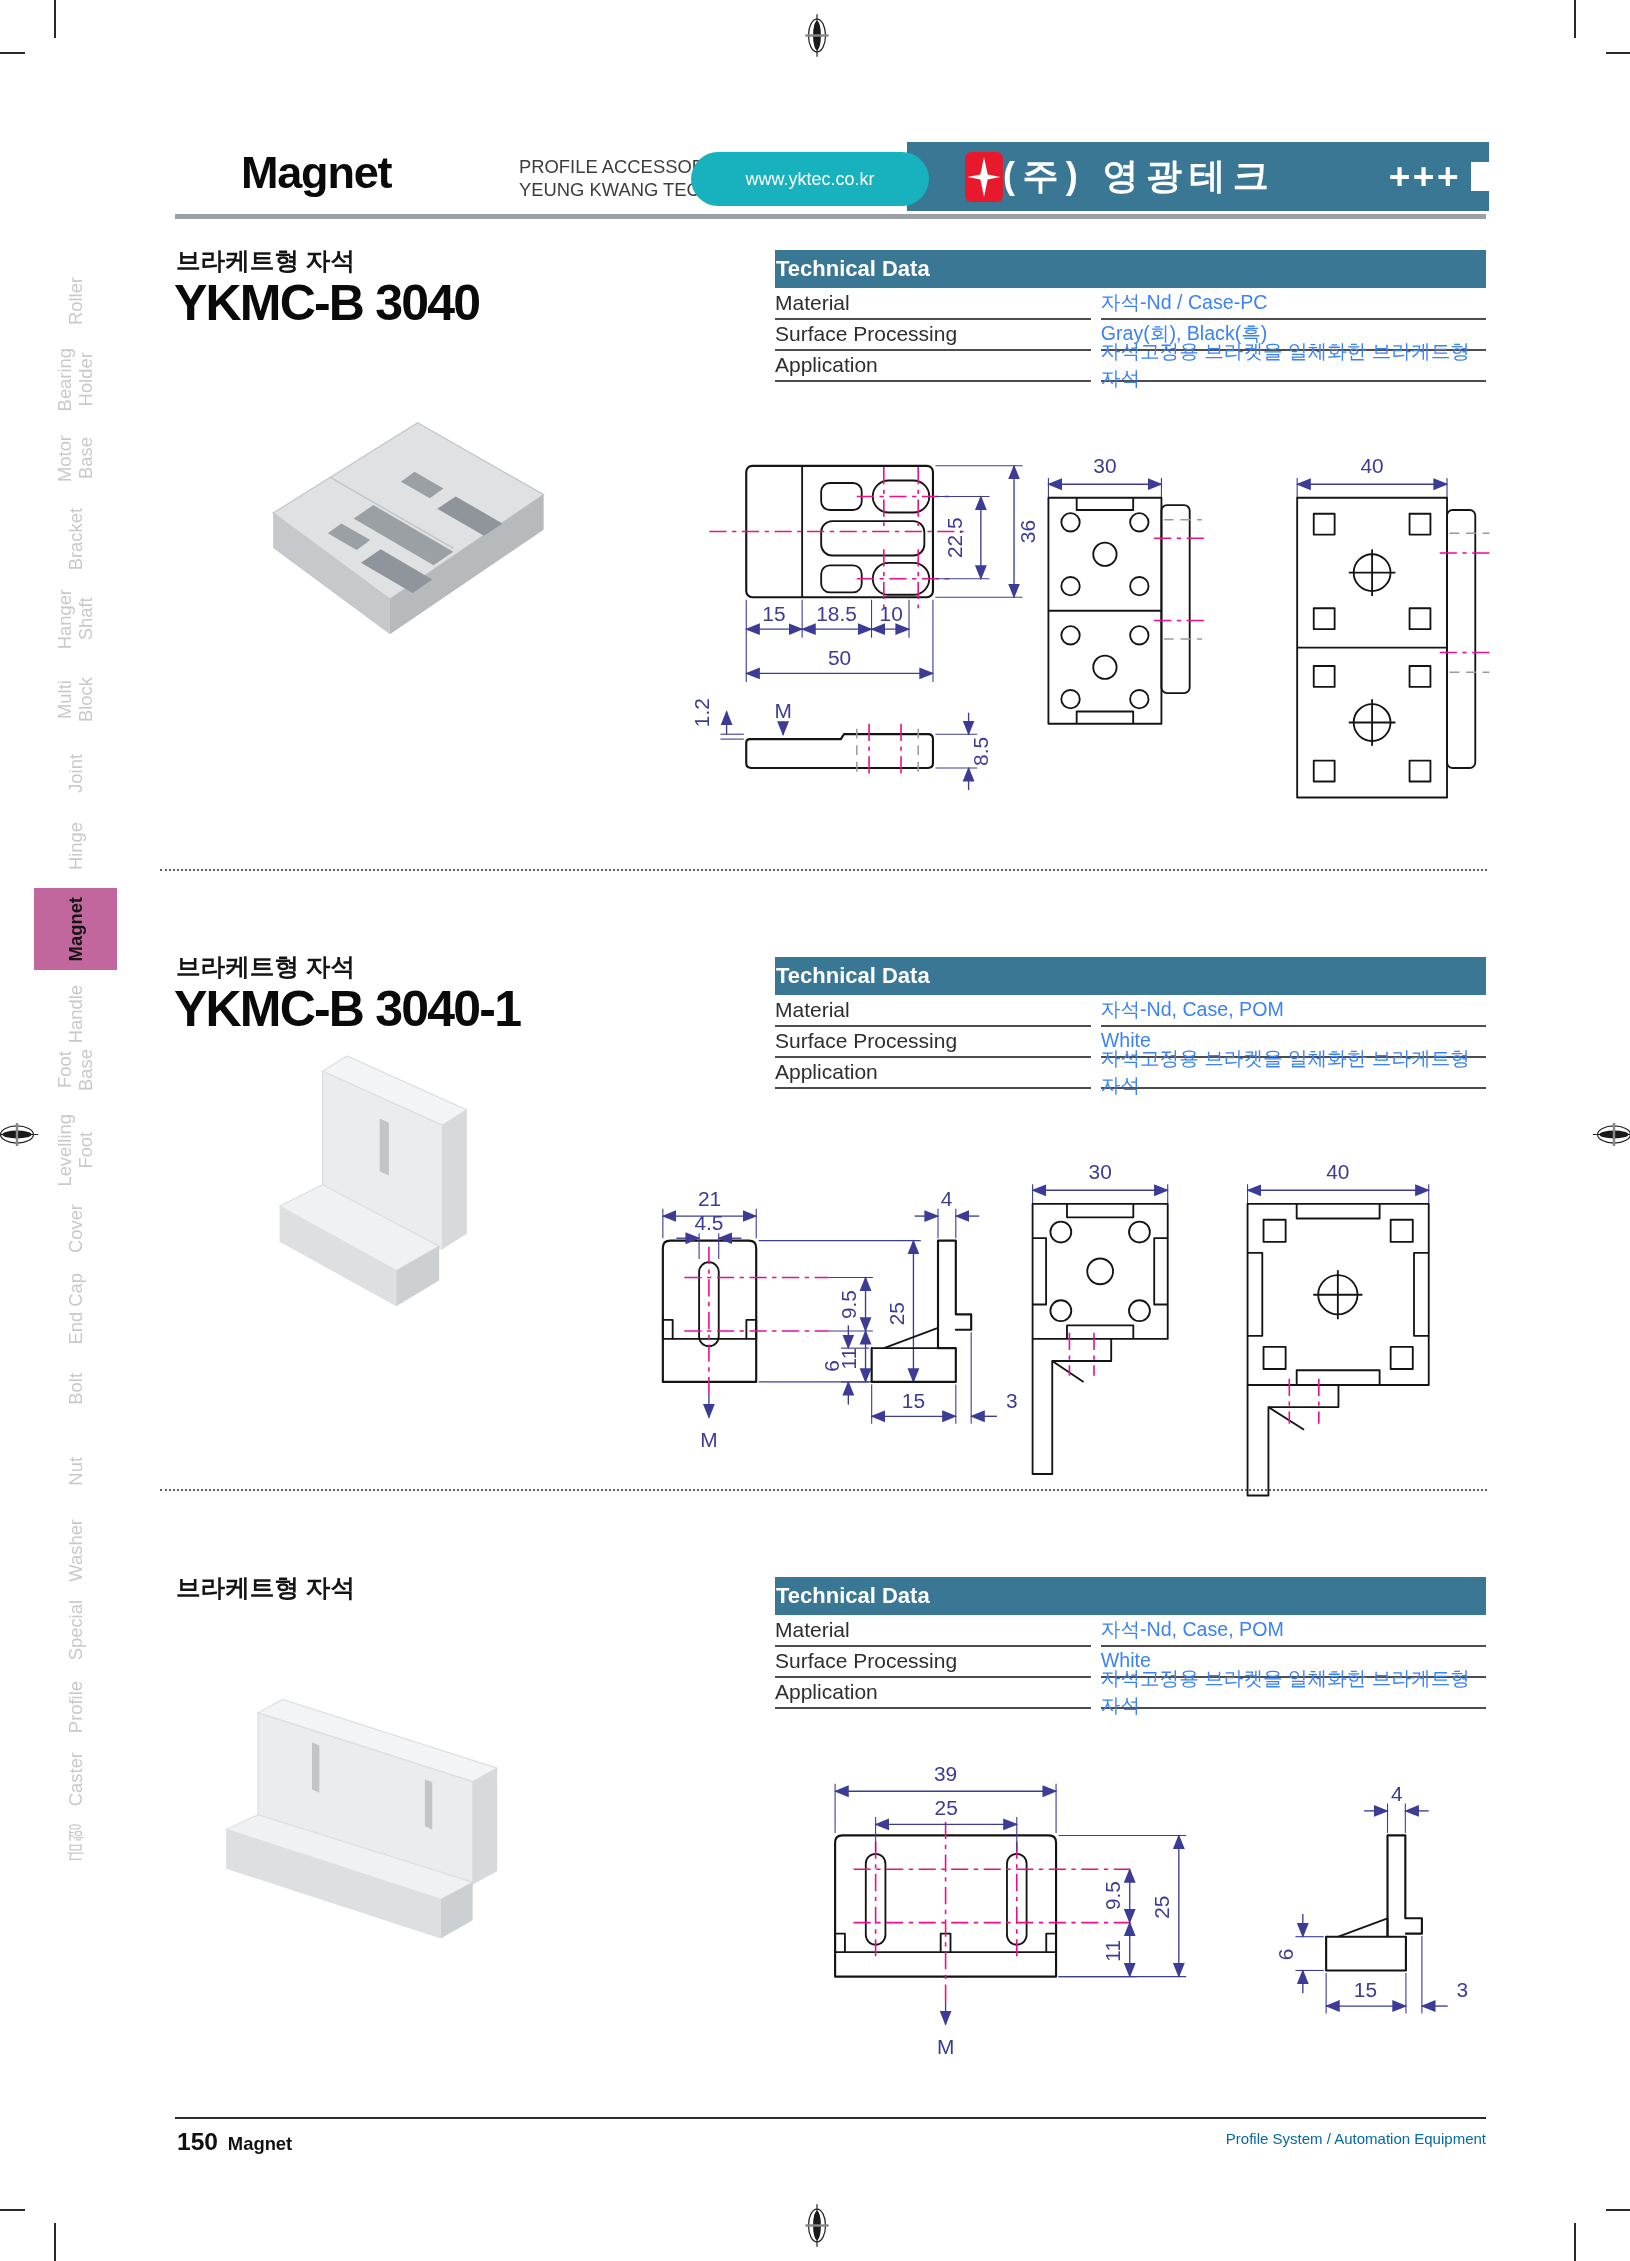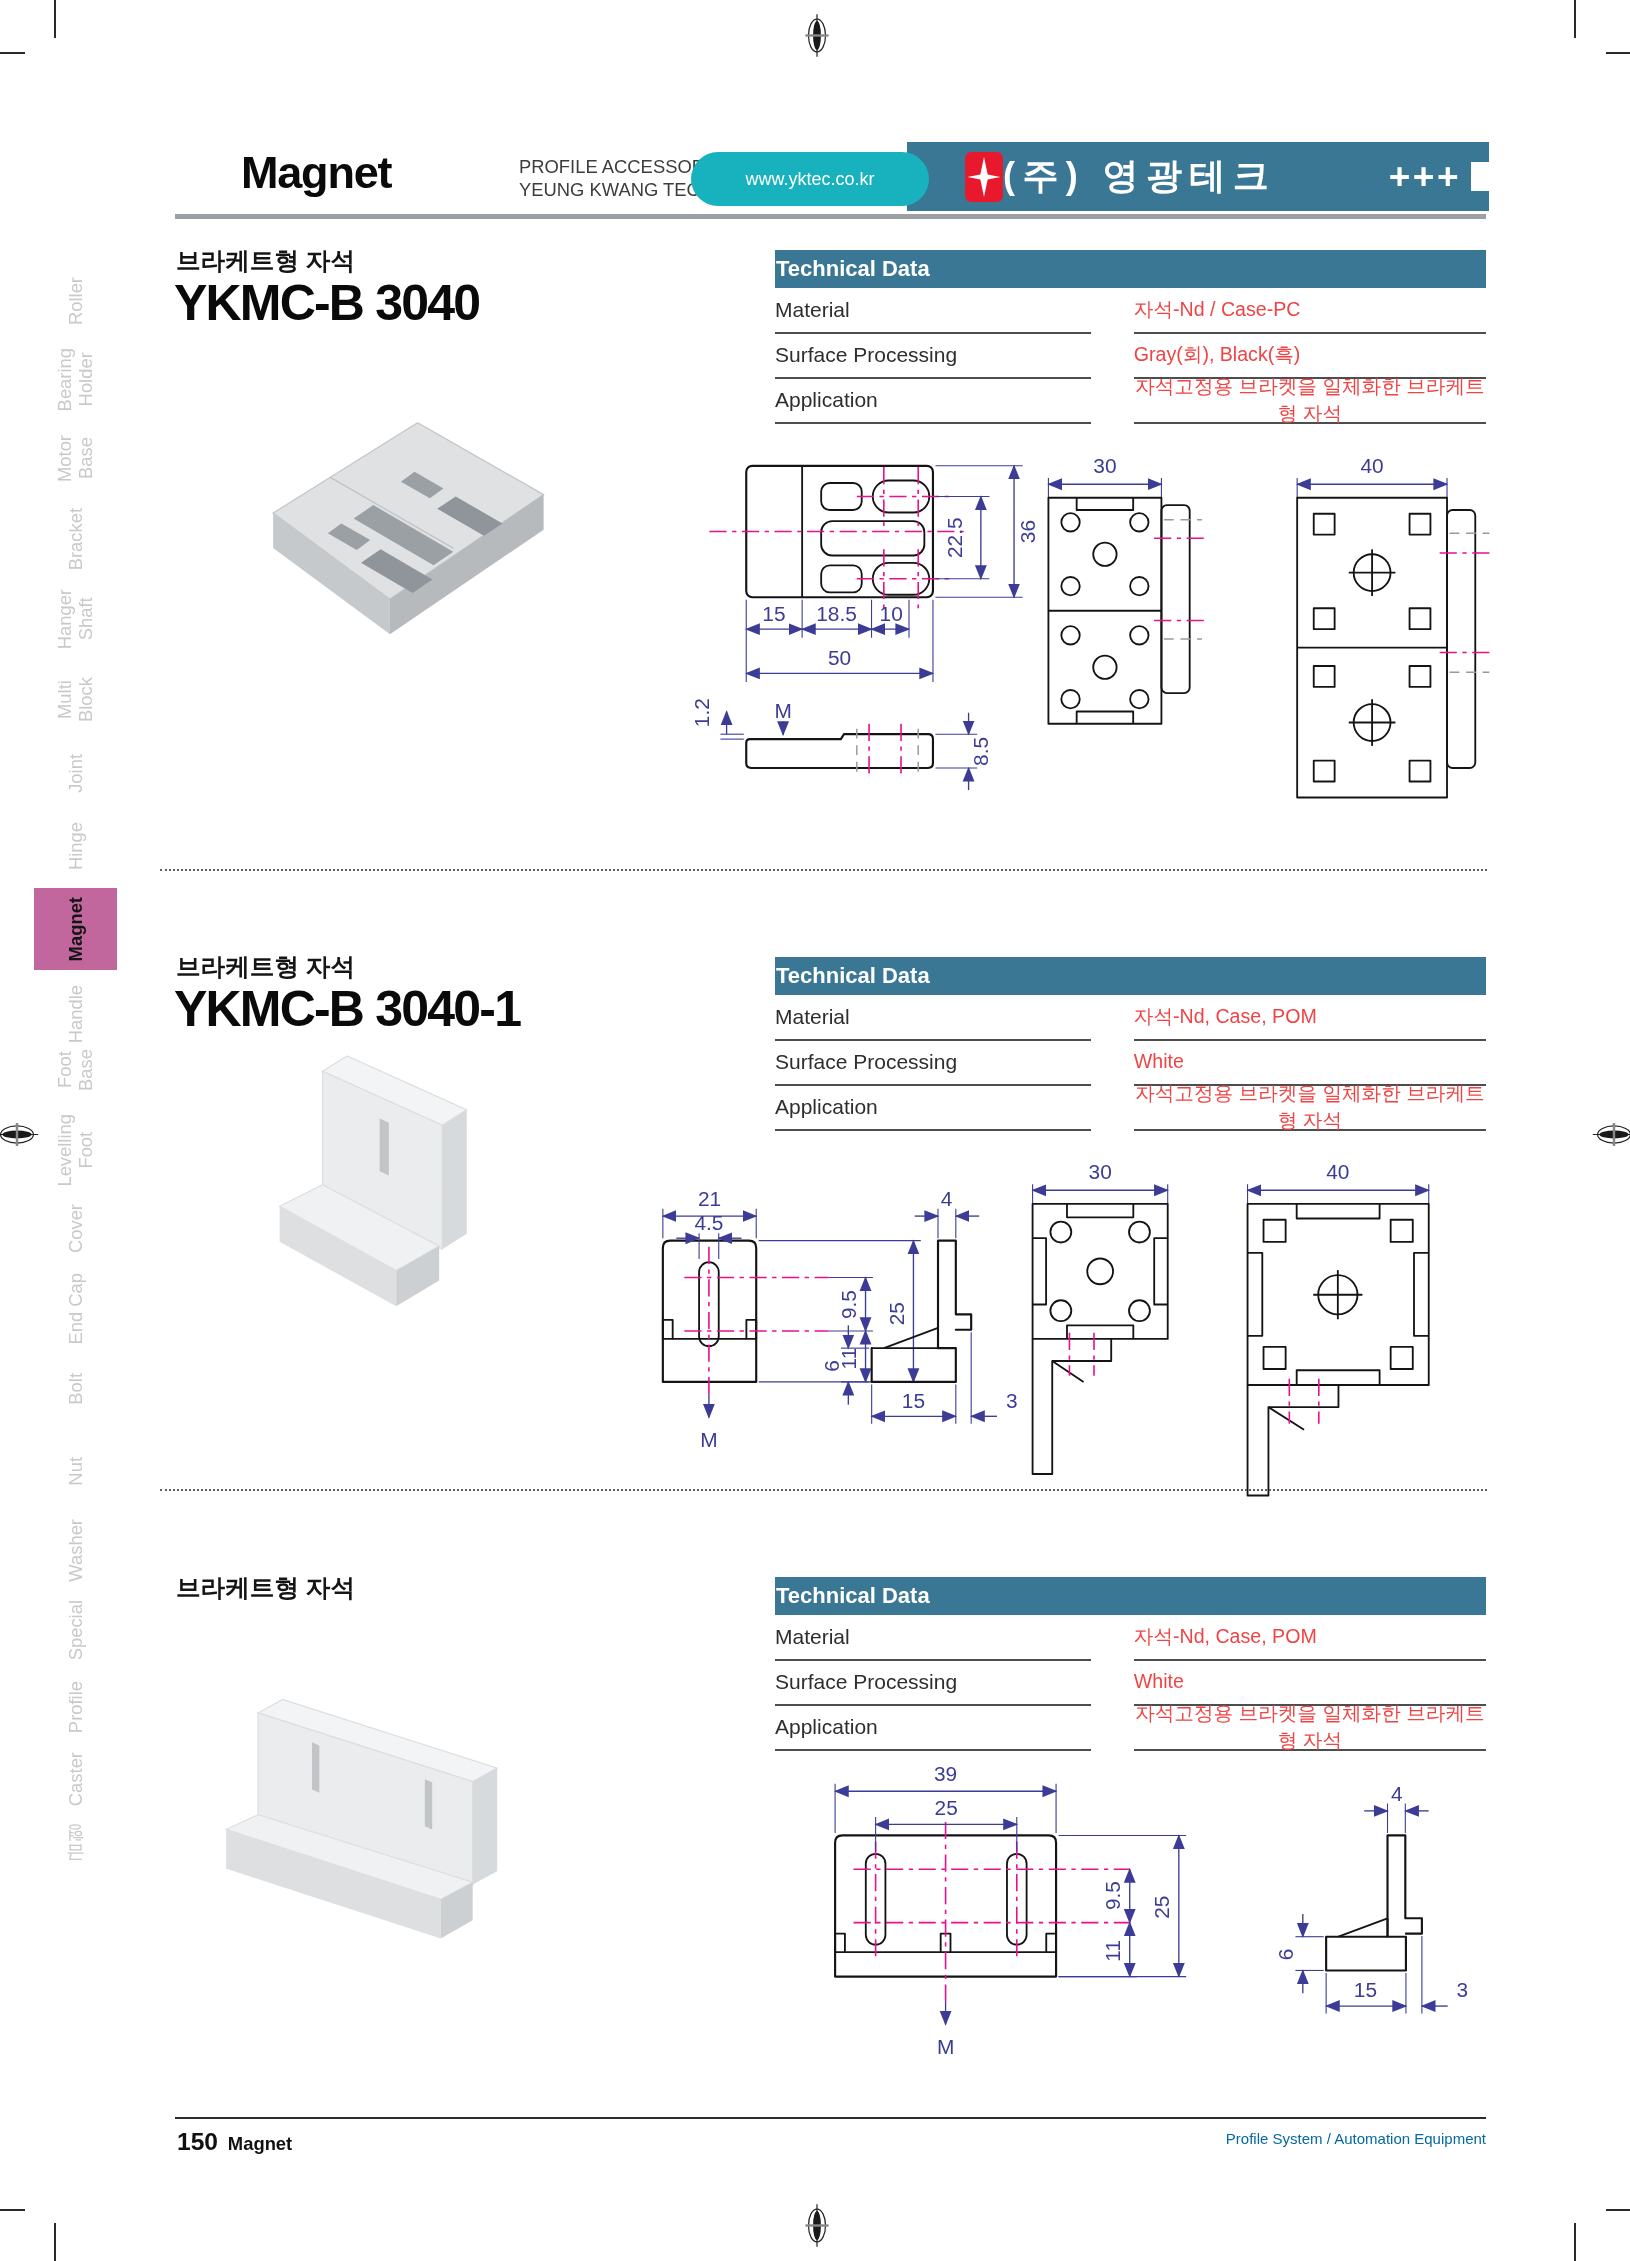--- a/index.html
+++ b/index.html
@@ -33,25 +33,25 @@
   .side-item.active .side-label{color:#151515;font-weight:700;}
 
   
   .kicker{position:absolute;left:176px;font-size:24.6px;font-weight:700;color:#151515;}
   .model{position:absolute;left:174px;font-size:50px;font-weight:800;letter-spacing:-1.8px;color:#0a0a0a;}
 
   
   .tech{position:absolute;left:775px;width:711px;}
   .tech .hd{height:38px;background:#3a7795;color:#fff;font-size:22px;font-weight:700;
             display:flex;align-items:center;padding-left:1px;box-sizing:border-box;}
-  .tech .row{display:flex;height:45px;align-items:center;gap:33px;}
+  .tech .row{display:flex;height:31px;align-items:center;}
   .tech .lab{width:316px;margin-right:9.8px;height:100%;display:flex;align-items:center;
              border-bottom:2.5px double #4d4d4d;font-size:21px;color:#2e2e2e;}
   .tech .val{flex:1;height:100%;display:flex;align-items:center;
-             border-bottom:2.5px double #4d4d4d;font-size:19.6px;color:#ef4444;text-align:center;}
+             border-bottom:2.5px double #4d4d4d;font-size:19.6px;color:#3b82f6;}
 
   .dotted-sep{position:absolute;left:160px;width:1327px;border-top:2.5px dotted #606060;}
 
   
   .foot-rule{position:absolute;left:175px;top:2117px;width:1311px;height:1.8px;background:#2b2b2b;}
   .foot-left{position:absolute;left:177px;top:2128px;font-size:24.6px;font-weight:700;color:#111;}
   .foot-left .sec{font-size:18.4px;margin-left:9.8px;}
   .foot-right{position:absolute;right:145px;top:2130px;font-size:15px;color:#0369a1;}
 
   

